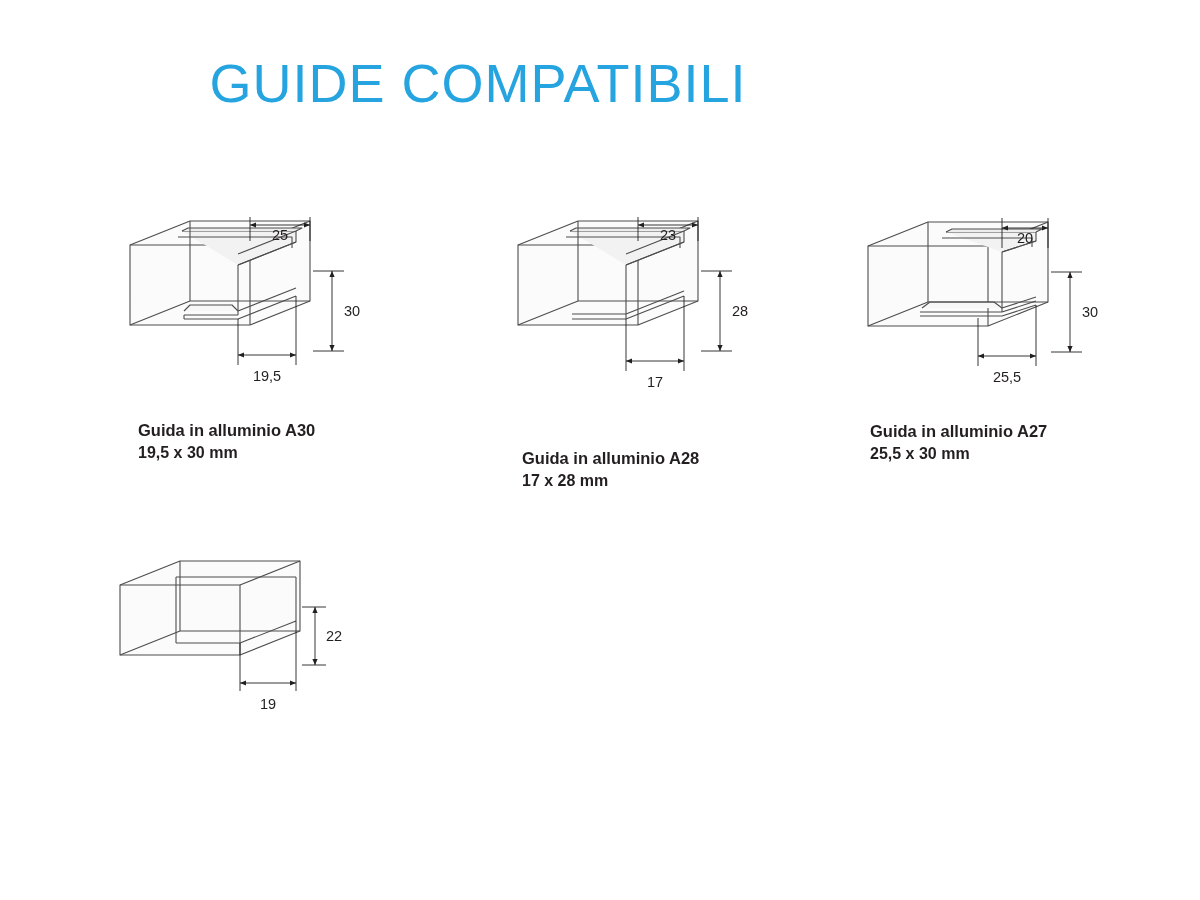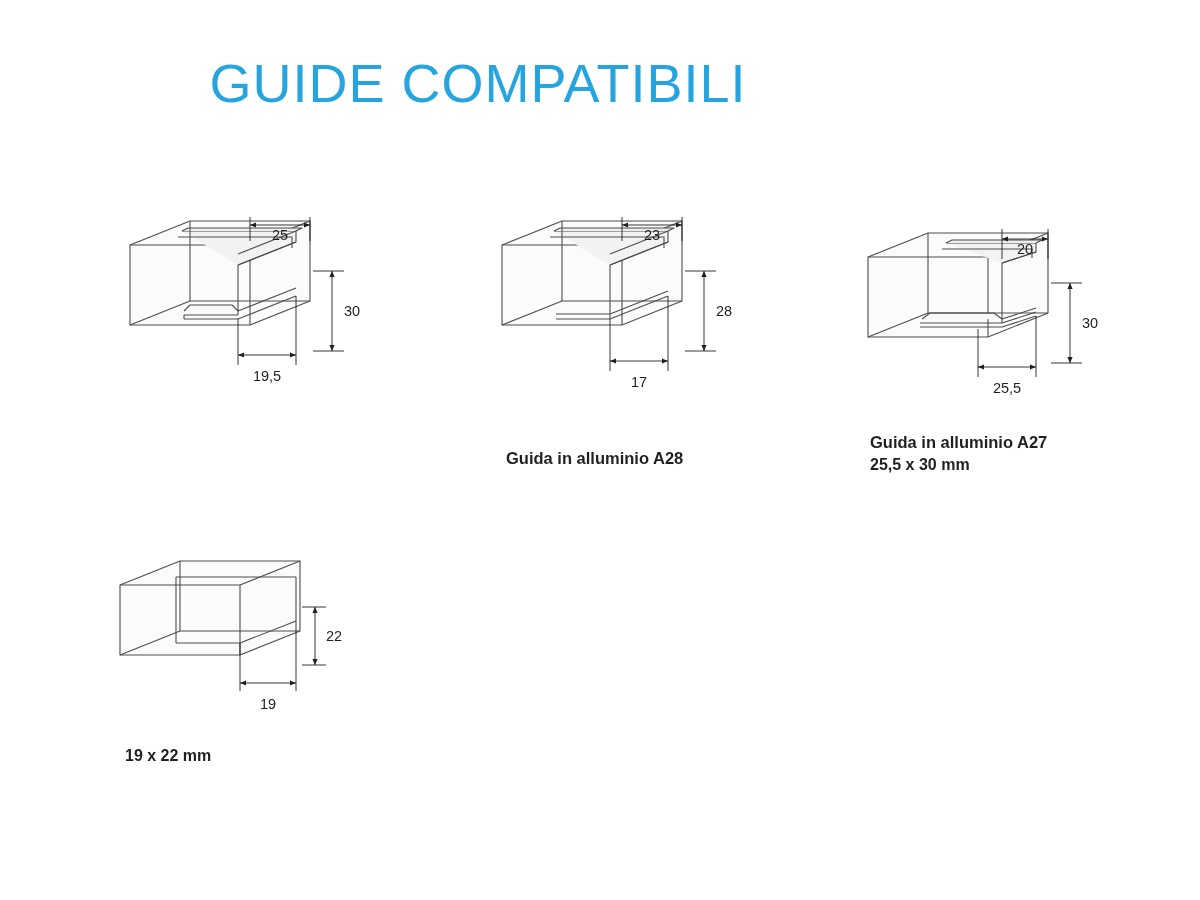--- a/index.html
+++ b/index.html
@@ -57,24 +57,24 @@
     color: #231f20;
     line-height: 20px;
     margin-top: 3px;
     white-space: nowrap;
   }
 
   
   #item-a30 { left: 120px; top: 215px; text-decoration: underline; }
   #item-a30 .item-caption { top: 205px; left: 18px; }
 
-  #item-a28 { left: 494px; top: 215px; }
+  #item-a28 { left: 510px; top: 215px; }
   #item-a28 .item-caption { top: 205px; left: 12px; margin-top: 28px; }
 
-  #item-a27 { left: 860px; top: 227px; }
+  #item-a27 { left: 860px; top: 216px; }
   #item-a27 .item-caption { top: 205px; left: 10px; }
 
   #item-ferro { left: 110px; top: 543px; }
   #item-ferro .item-caption { top: 200px; left: 15px; }
 
   .dim-label {
     font-size: 14.5px;
     fill: #231f20;
     font-family: "Liberation Sans", sans-serif;
   }
@@ -129,20 +129,24 @@
         <path d="M176,81 L176,150"></path>
         <path d="M118,140 L176,140"></path>
         <path d="M118,140 l6,-2.6 v5.2 z" fill="#231f20" stroke="none"></path>
         <path d="M176,140 l-6,-2.6 v5.2 z" fill="#231f20" stroke="none"></path>
       </g>
       <text class="dim-label" x="160" y="25" text-anchor="middle">25</text>
       <text class="dim-label" x="224" y="101" text-anchor="start">30</text>
       <text class="dim-label" x="147" y="166" text-anchor="middle">19,5</text>
     </svg>
   </div>
+  <div class="item-caption">
+    <div class="caption-name">Guida in alluminio A30</div>
+    <div class="caption-size">19,5 x 30 mm</div>
+  </div>
 </div>
 
 <div class="item" id="item-a28">
   <div class="item-figure">
     <svg width="260" height="190" viewBox="0 0 260 190" aria-hidden="true">
       <g fill="none" stroke="#4d4d4d" stroke-width="1.1" stroke-linejoin="round">
         <path d="M8,30 L68,6 L188,6 L188,86 L128,110 L8,110 Z" fill="#fbfbfb"></path>
         <path d="M8,30 L128,30 L128,110" fill="none"></path>
         <path d="M128,30 L188,6" fill="none"></path>
 
@@ -178,20 +182,21 @@
         <path d="M116,146 l6,-2.6 v5.2 z" fill="#231f20" stroke="none"></path>
         <path d="M174,146 l-6,-2.6 v5.2 z" fill="#231f20" stroke="none"></path>
       </g>
       <text class="dim-label" x="158" y="25" text-anchor="middle">23</text>
       <text class="dim-label" x="222" y="101" text-anchor="start">28</text>
       <text class="dim-label" x="145" y="172" text-anchor="middle">17</text>
     </svg>
   </div>
   <div class="item-caption">
     <div class="caption-name">Guida in alluminio A28</div>
+    <div class="caption-size">17 x 28 mm</div>
   </div>
 </div>
 
 <div class="item" id="item-a27">
   <div class="item-figure">
     <svg width="260" height="190" viewBox="0 0 260 190" aria-hidden="true">
       <g fill="none" stroke="#4d4d4d" stroke-width="1.1" stroke-linejoin="round">
         <path d="M8,30 L68,6 L188,6 L188,86 L128,110 L8,110 Z" fill="#fbfbfb"></path>
         <path d="M8,30 L128,30 L128,110" fill="none"></path>
         <path d="M128,30 L188,6" fill="none"></path>
@@ -268,15 +273,14 @@
         <path d="M186,78 L186,148"></path>
         <path d="M130,140 L186,140"></path>
         <path d="M130,140 l6,-2.6 v5.2 z" fill="#231f20" stroke="none"></path>
         <path d="M186,140 l-6,-2.6 v5.2 z" fill="#231f20" stroke="none"></path>
       </g>
       <text class="dim-label" x="216" y="98" text-anchor="start">22</text>
       <text class="dim-label" x="158" y="166" text-anchor="middle">19</text>
     </svg>
   </div>
   <div class="item-caption">
-    <div class="caption-size">19 x 22 mm</div>
   </div>
 </div>
 
 </body></html>

